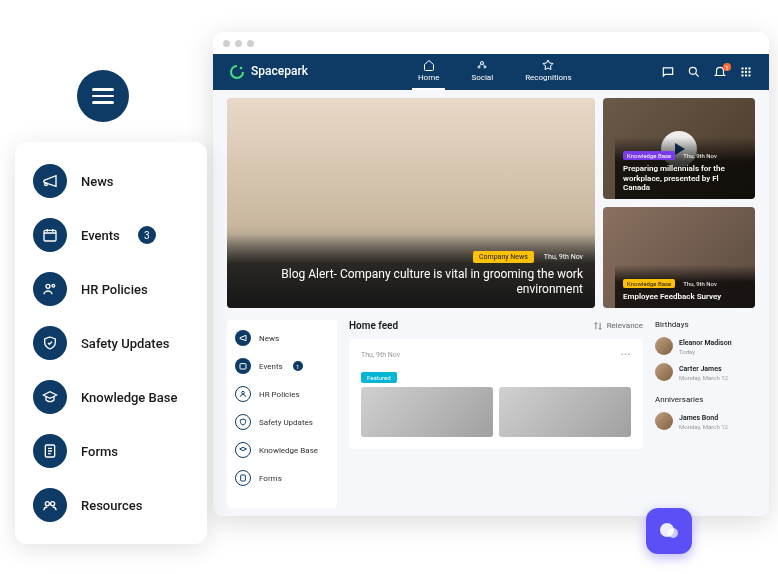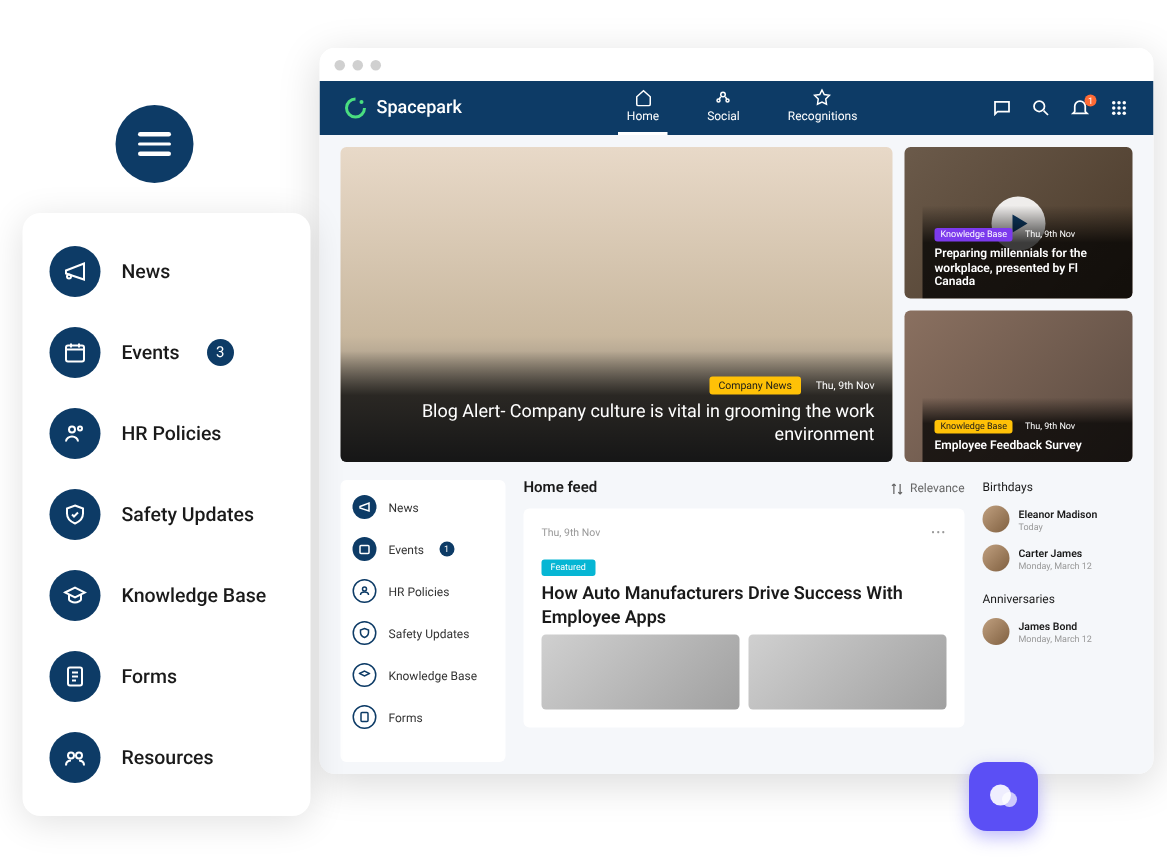--- a/index.html
+++ b/index.html
@@ -340,21 +340,20 @@
               </svg>
             <span>Relevance</span>
           </div>
         </div>
         <div class="feed-card">
           <div class="feed-date">
             <span>Thu, 9th Nov</span>
             <span class="feed-more">•••</span>
           </div>
           <span class="feed-tag">Featured</span>
-          <div class="feed-card-title">How Auto Manufacturers Drive Success With Employee Apps</div>
           <div class="feed-images">
             <div class="feed-img"></div>
             <div class="feed-img"></div>
           </div>
         </div>
       </div>
 
       <div class="right-col">
         <div class="right-section">
           <div class="right-heading">Birthdays</div>

